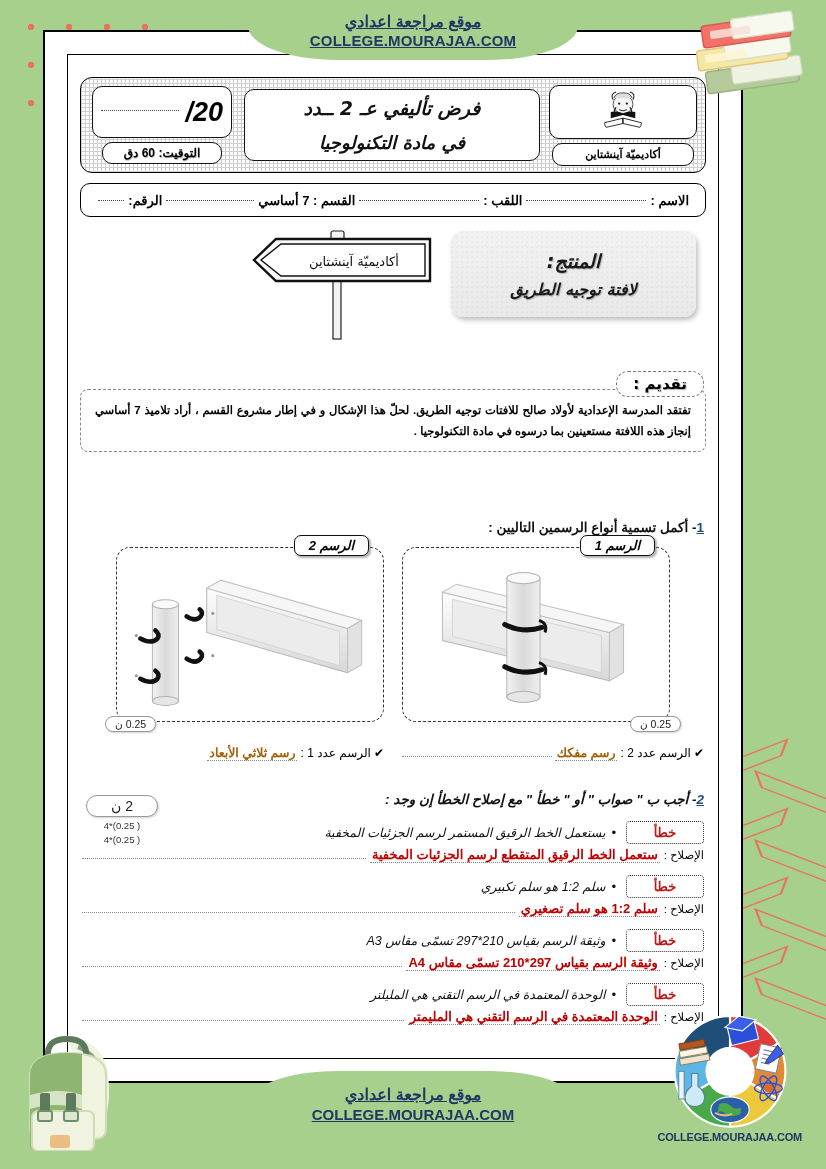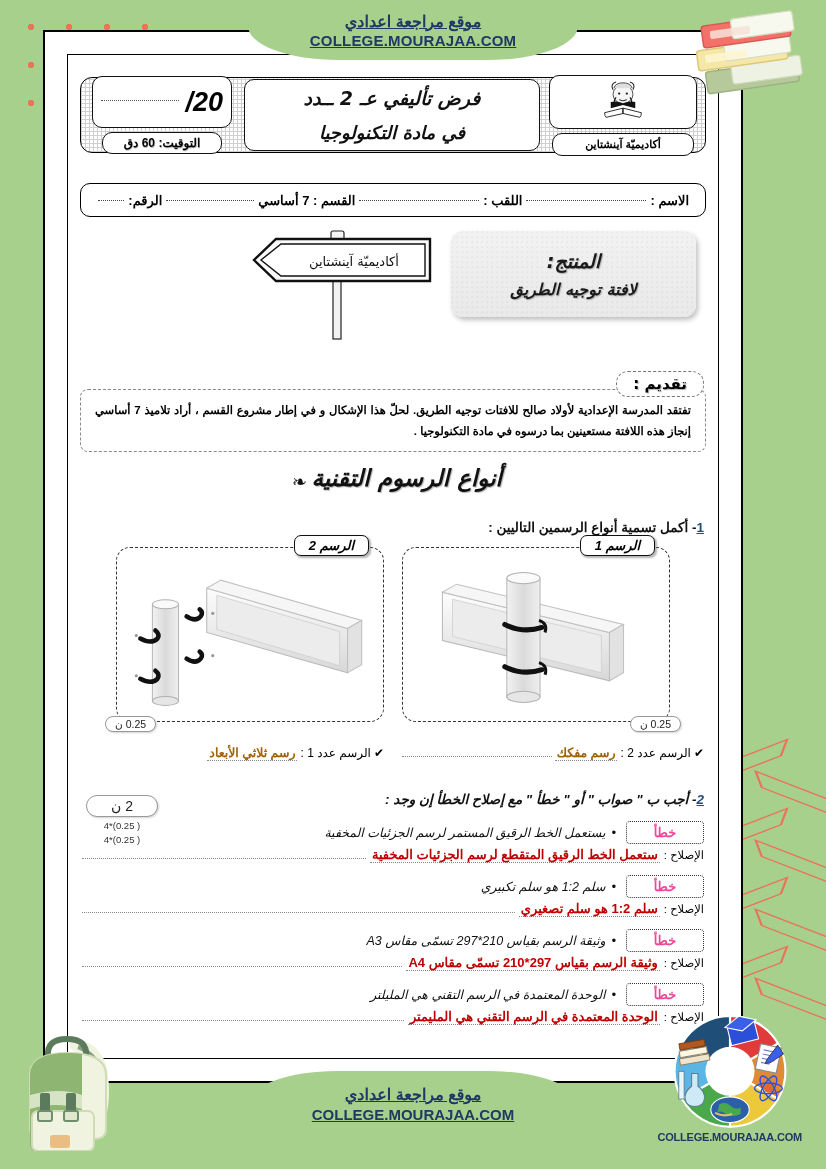--- a/index.html
+++ b/index.html
@@ -57,21 +57,21 @@
     font-size: 16px; font-weight: bold; color: #1f3864;
     text-decoration: underline; direction: rtl;
   }
   .top-banner .en {
     font-size: 15px; font-weight: bold; color: #1f3864;
     letter-spacing: .2px; text-decoration: underline;
   }
 
   
   .header-row {
-    position: absolute; left: 12px; top: 22px; right: 12px; height: 76px;
+    position: absolute; left: 12px; top: 22px; right: 12px; height: 96px;
     border: 1.5px solid #000; border-radius: 12px;
     background:
       repeating-linear-gradient(0deg,#cfcfcf 0 1px,transparent 1px 4px),
       repeating-linear-gradient(90deg,#cfcfcf 0 1px,transparent 1px 4px), #fff;
     display: flex; align-items: center; padding: 0 6px;
   }
   .hdr-card {
     background: #fff; border: 1.6px solid #111; border-radius: 10px;
     display: flex; align-items: center; justify-content: center;
   }
@@ -231,21 +231,21 @@
   .b-item { margin-bottom: 12px; }
   .b-row { display: flex; flex-direction: row; align-items: center; gap: 10px; }
   .b-stmt {
     flex: 1; text-align: right; direction: rtl;
     font-size: 12.5px; font-style: italic; color: #111;
   }
   .b-stmt .dot { font-size: 13px; margin-left: 6px; }
   .b-answer {
     width: 78px; border: 1.4px dotted #333; border-radius: 4px;
     text-align: center; padding: 3px 0;
-    color: #ec4899; font-weight: bold; font-size: 13px; direction: rtl;
+    color: #b91c1c; font-weight: bold; font-size: 13px; direction: rtl;
   }
   .b-fix {
     display: flex; align-items: baseline; gap: 4px; margin-top: 3px;
     direction: rtl; font-size: 11.5px; color: #000;
   }
   .b-fix .lbl { white-space: nowrap; }
   .b-fix .val {
     color: #c00000; font-weight: bold; font-size: 13px;
     border-bottom: 1.3px dotted #888; padding: 0 2px; white-space: nowrap;
   }
@@ -355,24 +355,20 @@
         <rect x="99" y="30" width="8" height="80" fill="#f2f2f2" stroke="#222" stroke-width="1.2"></rect>
         <path d="M42 10 L196 10 L196 52 L42 52 L20 31 Z" fill="#fafafa" stroke="#111" stroke-width="2.4"></path>
         <path d="M47 15 L191 15 L191 47 L47 47 L27 31 Z" fill="#fff" stroke="#111" stroke-width="1.4"></path>
         <text x="120" y="37" text-anchor="middle" font-family="DejaVu Sans, sans-serif" font-size="13" fill="#111" direction="rtl">أكاديميّة آينشتاين</text>
       </svg>
     </div>
 
     <div class="intro-tag">تقديم :</div>
     <div class="intro-box">تفتقد المدرسة الإعدادية لأولاد صالح للافتات توجيه الطريق. لحلّ هذا الإشكال و في إطار مشروع القسم ، أراد تلاميذ 7 أساسي إنجاز هذه اللافتة مستعينين بما درسوه في مادة التكنولوجيا .</div>
 
-    <div class="sec-head">
-      <span class="txt">أنواع الرسوم التقنية</span>
-      <span class="deco">❧</span>
-    </div>
 
     <div class="q1-line">
       <span class="qn">1</span><span>- أكمل تسمية أنواع الرسمين التاليين :</span>
     </div>
 
     <div class="draw-wrap">
 
       <div class="draw-card right">
         <div class="draw-tag">الرسم 1</div>
         <svg class="draw-svg" viewBox="0 0 250 160">

